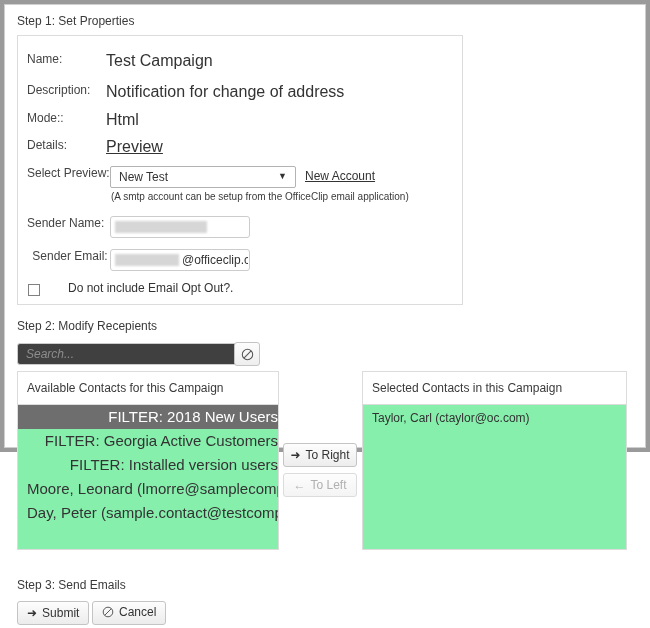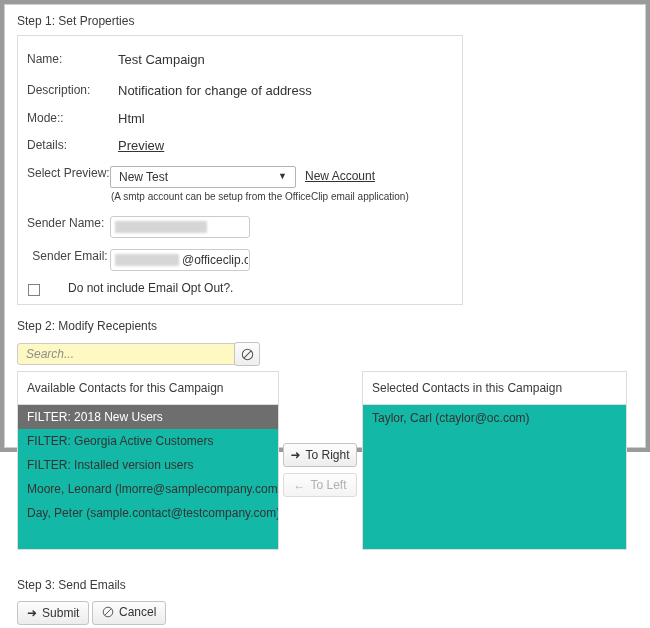--- a/index.html
+++ b/index.html
@@ -62,23 +62,23 @@
     position: absolute;
     left: 9px;
     top: 0;
     width: 86px;
     font-size: 12px;
     color: #444444;
     white-space: nowrap;
   }
   .prop-value {
     position: absolute;
-    left: 100px;
+    left: 88px;
     top: 0;
-    font-size: 13px;
+    font-size: 16px;
     color: #333333;
     white-space: nowrap;
   }
   a.link {
     color: #333333;
     text-decoration: underline;
     cursor: pointer;
   }
 
   
@@ -169,21 +169,21 @@
   }
 
   
   #search-input {
     position: absolute;
     left: 12px; top: 338px;
     width: 224px; height: 22px;
     box-sizing: border-box;
     border: 1px solid #cccccc;
     border-radius: 3px;
-    background: #fef9c3;
+    background: #404040;
     font-size: 12px;
     font-style: italic;
     color: #8d8d8d;
     padding: 0 0 0 8px;
     line-height: 20px;
     font-family: "Liberation Sans", sans-serif;
   }
   #search-input::placeholder { color: #8d8d8d; font-style: italic; opacity: 1; }
   #clear-search-button {
     position: absolute;
@@ -199,21 +199,21 @@
   .no-icon {
     display: block;
     margin: 0 auto;
     width: 13px; height: 13px;
   }
 
   .list-box {
     position: absolute;
     box-sizing: border-box;
     border: 1px solid #dcdcdc;
-    background: #14b8a6;
+    background: #86efac;
     overflow: hidden;
   }
   #available-list { left: 12px; top: 366px; width: 262px; height: 179px; }
   #selected-list  { left: 357px; top: 366px; width: 265px; height: 179px; }
 
   .list-header {
     position: absolute;
     left: 0; top: 0; right: 0;
     height: 33px;
     box-sizing: border-box;
@@ -229,25 +229,26 @@
   }
   .list-items {
     position: absolute;
     left: 0; top: 33px; right: 0; bottom: 0;
   }
   .list-item {
     position: relative;
     height: 24px;
     line-height: 24px;
     padding-left: 9px;
-    font-size: 12px;
-    color: #333333;
-    white-space: nowrap;
-    cursor: pointer;
-    box-sizing: border-box;
+    font-size: 15px;
+    color: #333333;
+    white-space: nowrap;
+    cursor: pointer;
+    box-sizing: border-box;
+    text-align: right;
   }
   .list-item.selected {
     background: #6e6e6e;
     color: #ffffff;
   }
   .sel-item {
     height: 26px;
     line-height: 26px;
     padding-left: 9px;
     font-size: 12px;

